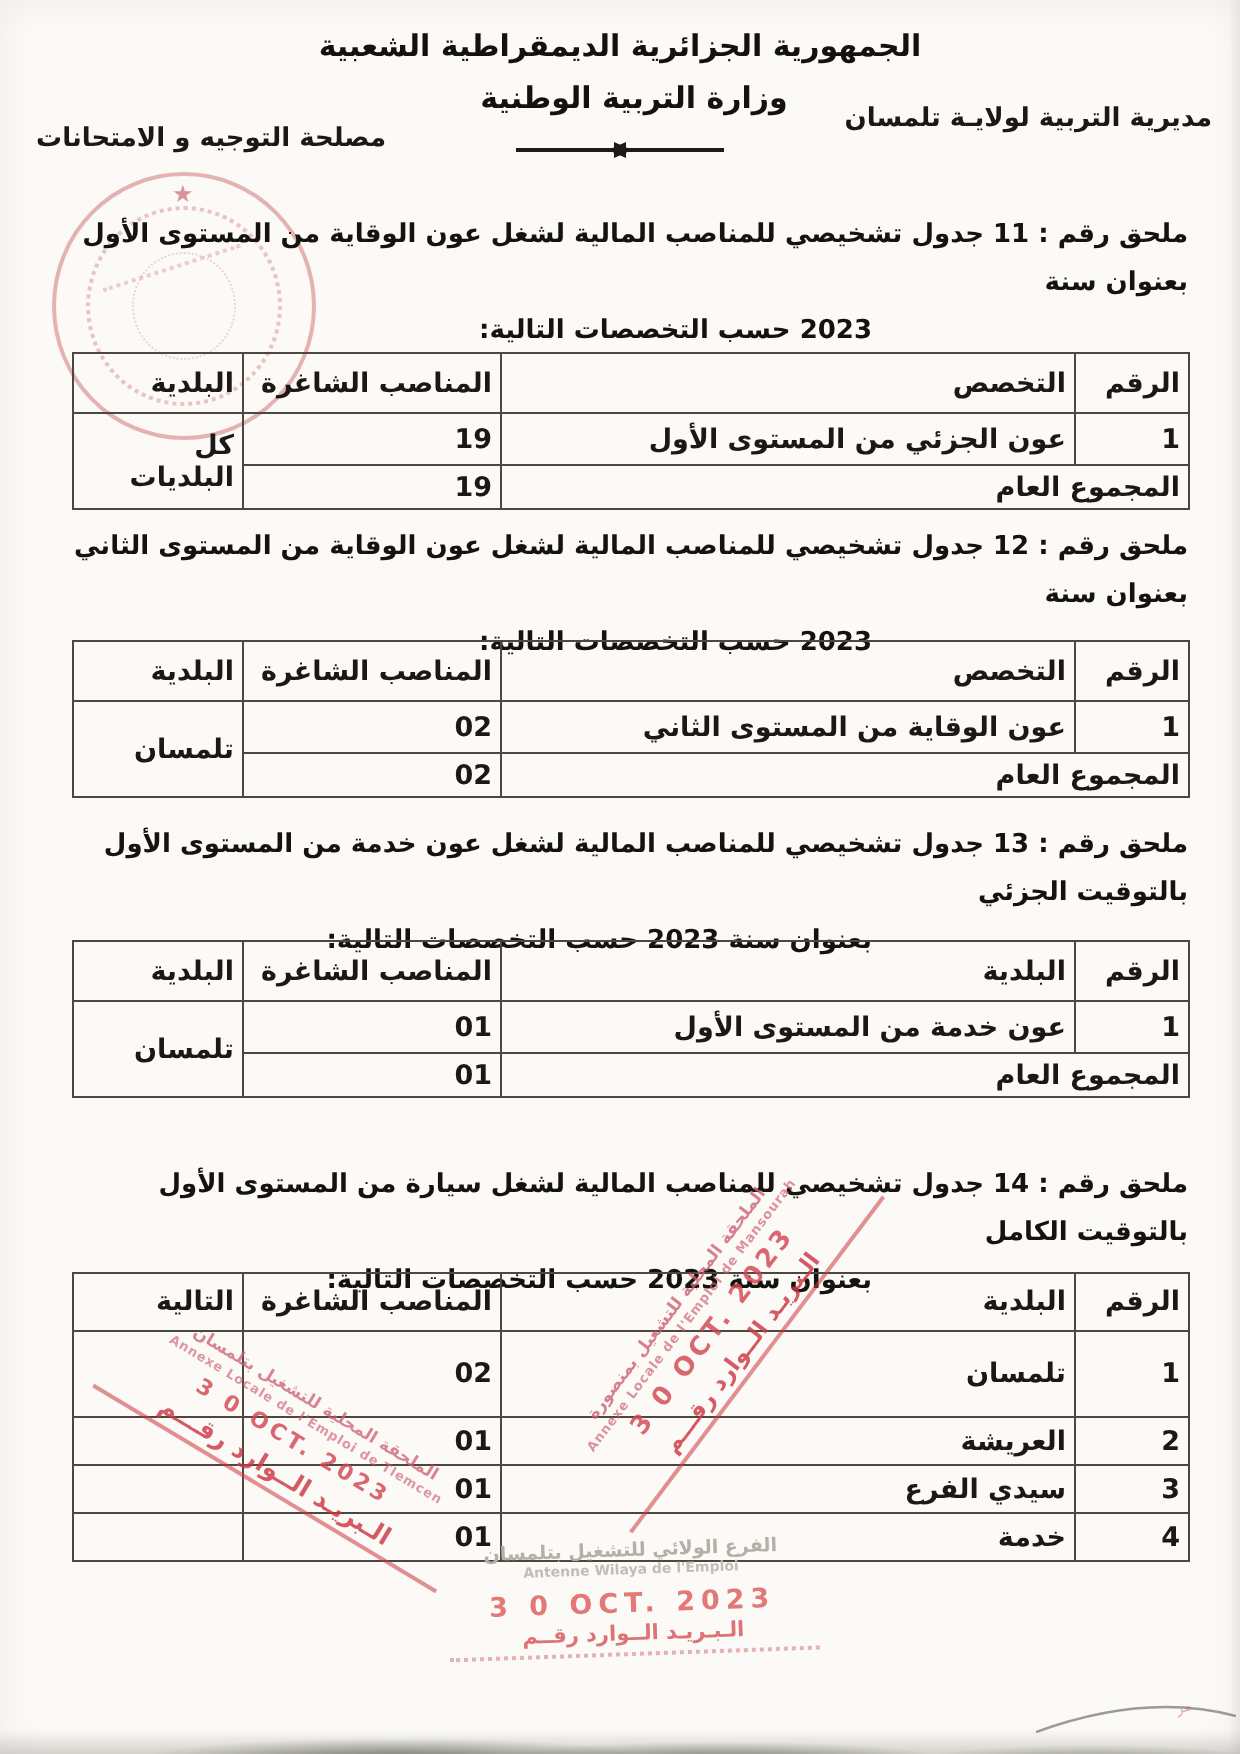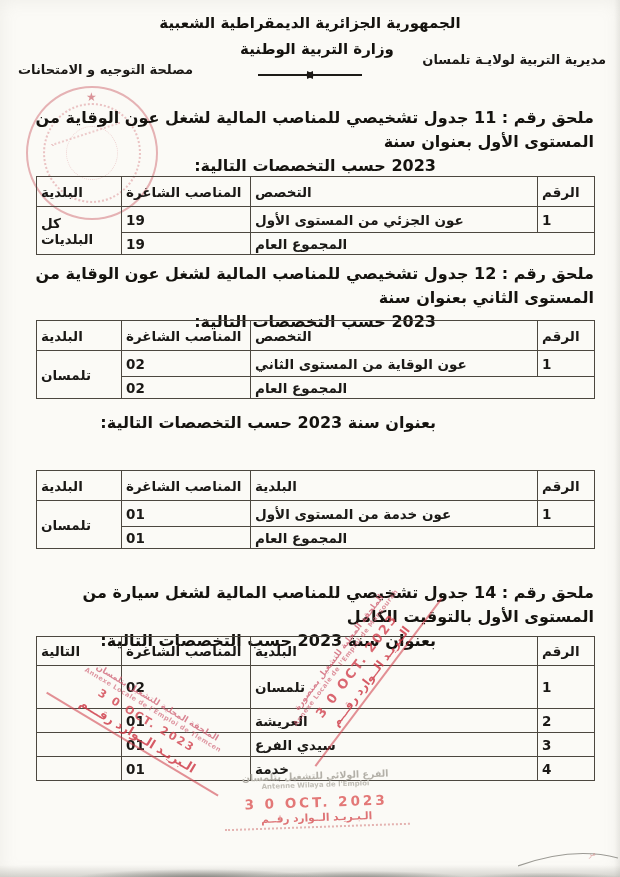--- a/index.html
+++ b/index.html
@@ -16,26 +16,26 @@
   .ministry{top:40px;font-size:15px;margin-left:14px;}
   .directorate{top:52px;right:14px;font-size:13px;font-weight:bold;}
   .service{top:62px;left:18px;font-size:13px;font-weight:bold;direction:rtl;}
   .arrows{top:64px;left:258px;width:120px;height:10px;direction:ltr;white-space:nowrap;}
   .arr{display:inline-block;position:relative;width:50px;height:2px;background:#1d1b17;vertical-align:middle;}
   .arr-r{margin-right:2px;}
   .arr-r::after{content:"";position:absolute;right:-8px;top:-3px;border-left:9px solid #1d1b17;border-top:4px solid transparent;border-bottom:4px solid transparent;}
   .arr-l{margin-left:2px;}
   .arr-l::before{content:"";position:absolute;left:-8px;top:-3px;border-right:9px solid #1d1b17;border-top:4px solid transparent;border-bottom:4px solid transparent;}
   
-  .annex-title{right:26px;width:570px;font-size:16px;font-weight:bold;line-height:24px;color:#15130f;text-align:right;}
+  .annex-title{right:26px;width:570px;font-size:13px;font-weight:bold;line-height:24px;color:#15130f;text-align:right;}
   .annex-title .l2{padding-right:158px;}
   .t11{top:106px;} .t12{top:262px;} .t13{top:411px;} .t14{top:581px;}
   
   table.annex{position:absolute;left:36px;width:558px;border-collapse:collapse;table-layout:fixed;background:transparent;}
-  table.annex td{border:1px solid #4c473f;text-align:left;font-size:13.5px;font-weight:bold;padding:1px 4px;color:#1b1916;}
+  table.annex td{border:1px solid #4c473f;text-align:right;font-size:13.5px;font-weight:bold;padding:1px 4px;color:#1b1916;}
   col.c-num{width:57px;} col.c-spec{width:287px;} col.c-vac{width:129px;} col.c-mun{width:85px;}
   td.cell-right{text-align:right;padding-right:10px;}
   tr.r-head{height:30px;} tr.r-data{height:26px;} tr.r-total{height:22px;}
   .tab11{top:176px;} .tab12{top:320px;} .tab13{top:470px;}
   .tab14{top:636px;}
   .tab14 tr.r-head{height:29px;} .tab14 tr.r-first{height:43px;} .tab14 tr.r-row{height:24px;}
   
   .round-stamp{left:26px;top:86px;width:132px;height:134px;opacity:0.75;pointer-events:none;}
   .round-outer{position:absolute;inset:0;border:2px solid rgba(198,74,85,0.55);border-radius:50%;}
   .round-inner{position:absolute;inset:17px;border:2px dotted rgba(198,74,85,0.42);border-radius:50%;}
@@ -147,20 +147,21 @@
       <td rowspan="2">تلمسان</td>
     </tr>
     <tr class="r-total">
       <td colspan="2">المجموع العام</td>
       <td>02</td>
     </tr>
   </tbody>
     </table>
 
   <div class="abs annex-title t13">
+    <div class="l1">ملحق رقم :  13 جدول تشخيصي للمناصب المالية لشغل عون خدمة من المستوى الأول  بالتوقيت الجزئي</div>
     <div class="l2">بعنوان سنة 2023 حسب التخصصات التالية:</div>
   </div>
   <table class="annex tab13">
     <colgroup>
         <col class="c-num">
         <col class="c-spec">
         <col class="c-vac">
         <col class="c-mun">
       </colgroup>
     <tbody>

